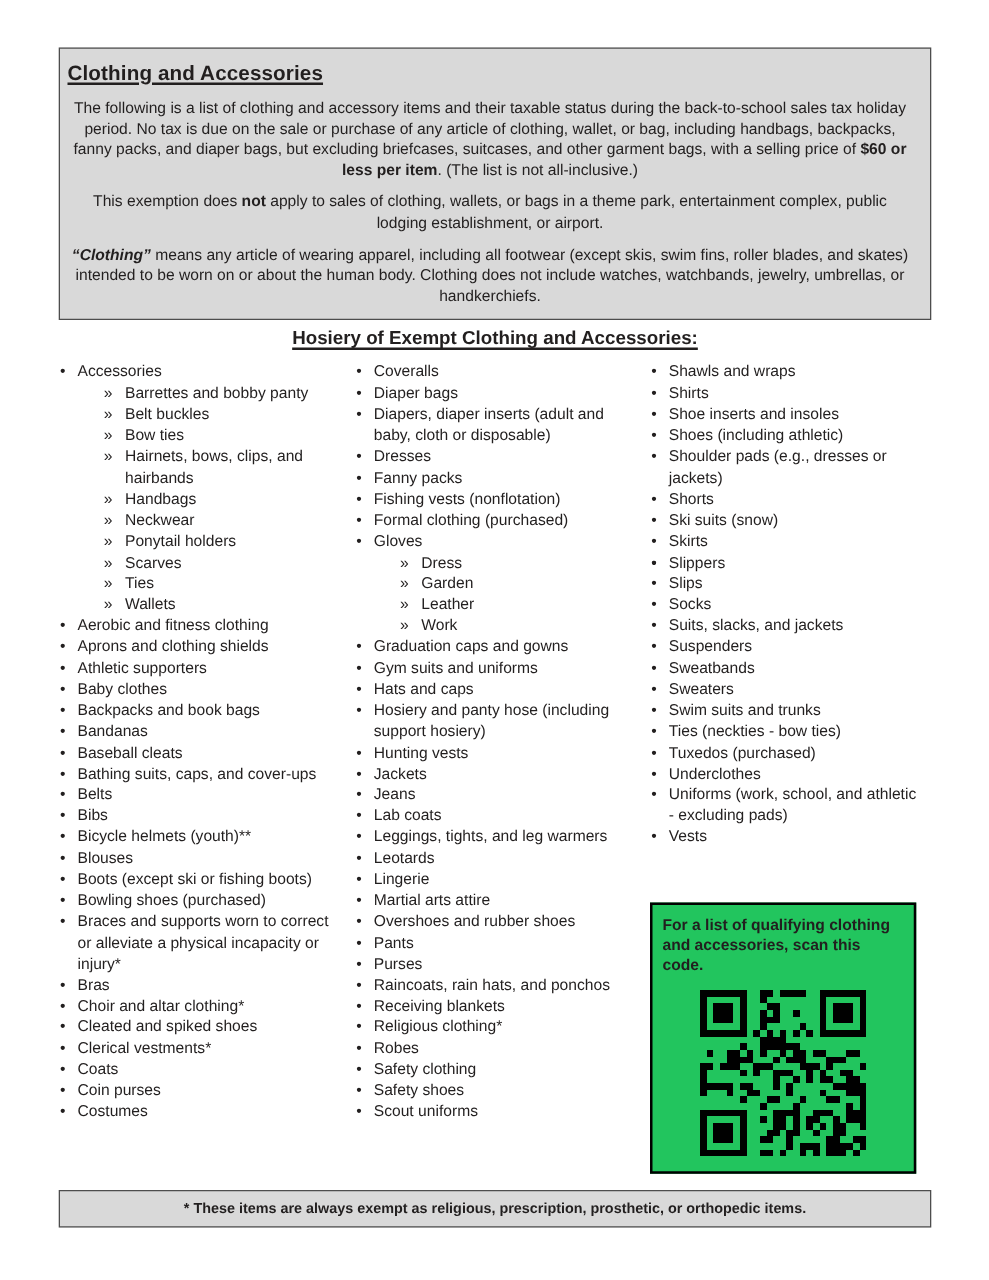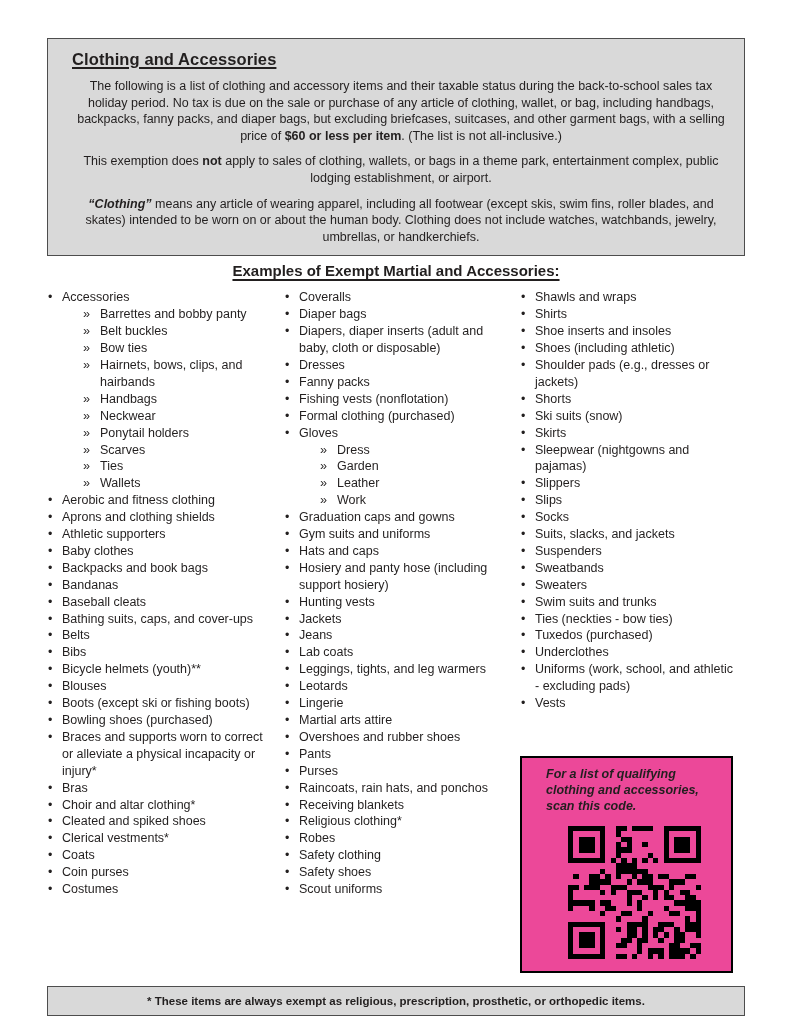--- a/index.html
+++ b/index.html
@@ -8,21 +8,21 @@
     font-family: "Liberation Sans", sans-serif;
     color: var(--text, #221f1f);
     width: 791px; height: 1024px; overflow: hidden;
   }
   .page { width: 791px; height: 1024px; padding: 38px 46px 0 47px; }
 
   
   .panel {
     background: var(--panel_bg, #d9d9d9);
     border: 1px solid var(--panel_border, #4d4d4d);
-    padding: 11px 14px 10px 24px;
+    padding: 11px 14px 10px 6px;
   }
   .panel h1 {
     font-size: 16.5px; font-weight: bold;
     text-decoration: underline; text-decoration-thickness: 2px; text-underline-offset: 2px;
     margin-bottom: 9px; letter-spacing: .1px;
   }
   .panel p { font-size: 12.5px; line-height: 16.6px; margin-bottom: 9px; text-align: center; }
   .panel p:last-child { margin-bottom: 0; }
   .b { font-weight: bold; }
   .bi { font-weight: bold; font-style: italic; }
@@ -41,23 +41,22 @@
   ul.col li .marker { position: absolute; left: 1px; }
   ul.sub { list-style: none; margin-left: 21px; }
   ul.sub li { padding-left: 17px; }
   ul.sub li .marker { left: 0; }
   ul.col li .txt { display: inline; }
   .colwrap { padding-right: 8px; }
 
   
   .qr-box {
     margin-top: 44px; width: 213px;
-    border: 2px solid #000; background: #ec4899;
-    padding: 8px 8px 10px 24px;
-    font-style: italic;
+    border: 2px solid #000; background: #22c55e;
+    padding: 8px 8px 10px 8px;
   }
   .qr-box .label { font-size: 12.5px; font-weight: bold; line-height: 16px; }
   .qr-box svg { display: block; margin: 12px auto 2px auto; }
 
   
   .footnotes {
     margin-top: 13px;
     background: var(--panel_bg, #d9d9d9);
     border: 1px solid var(--panel_border, #4d4d4d);
     text-align: center; font-weight: bold; font-size: 11.5px; line-height: 16px;
@@ -69,21 +68,21 @@
 
 <div class="page">
 
   <section class="panel">
     <h1>Clothing and Accessories</h1>
     <p><span>The following is a list of clothing and accessory items and their taxable status during the back-to-school sales tax holiday period. No tax is due on the sale or purchase of any article of clothing, wallet, or bag, including handbags, backpacks, fanny packs, and diaper bags, but excluding briefcases, suitcases, and other garment bags, with a selling price of </span><span class="b">$60 or less per item</span><span>. (The list is not all-inclusive.)</span></p>
     <p><span>This exemption does </span><span class="b">not</span><span> apply to sales of clothing, wallets, or bags in a theme park, entertainment complex, public lodging establishment, or airport.</span></p>
     <p><span class="bi">“Clothing”</span><span> means any article of wearing apparel, including all footwear (except skis, swim fins, roller blades, and skates) intended to be worn on or about the human body.  Clothing does not include watches, watchbands, jewelry, umbrellas, or handkerchiefs.</span></p>
   </section>
 
-  <h2 class="examples-h">Examples of Exempt Martial and Accessories:</h2>
+  <h2 class="examples-h">Hosiery of Exempt Clothing and Accessories:</h2>
 
   <div class="cols">
     <div class="colwrap">
       <ul class="col" id="col0">
           <li><span class="marker">•</span><span class="txt">Accessories</span><ul class="sub">
               <li><span class="marker">»</span><span class="txt">Barrettes and bobby panty</span></li>
               <li><span class="marker">»</span><span class="txt">Belt buckles</span></li>
               <li><span class="marker">»</span><span class="txt">Bow ties</span></li>
               <li><span class="marker">»</span><span class="txt">Hairnets, bows, clips, and hairbands</span></li>
               <li><span class="marker">»</span><span class="txt">Handbags</span></li>
@@ -159,21 +158,21 @@
     <div class="colwrap">
       <ul class="col" id="col2">
           <li><span class="marker">•</span><span class="txt">Shawls and wraps</span></li>
           <li><span class="marker">•</span><span class="txt">Shirts</span></li>
           <li><span class="marker">•</span><span class="txt">Shoe inserts and insoles</span></li>
           <li><span class="marker">•</span><span class="txt">Shoes (including athletic)</span></li>
           <li><span class="marker">•</span><span class="txt">Shoulder pads (e.g., dresses or jackets)</span></li>
           <li><span class="marker">•</span><span class="txt">Shorts</span></li>
           <li><span class="marker">•</span><span class="txt">Ski suits (snow)</span></li>
           <li><span class="marker">•</span><span class="txt">Skirts</span></li>
-          <li><span class="marker">•</span><span class="txt">Sleepwear (nightgowns and pajamas)</span></li>
+          <li><span class="marker">•</span></li>
           <li><span class="marker">•</span><span class="txt">Slippers</span></li>
           <li><span class="marker">•</span><span class="txt">Slips</span></li>
           <li><span class="marker">•</span><span class="txt">Socks</span></li>
           <li><span class="marker">•</span><span class="txt">Suits, slacks, and jackets</span></li>
           <li><span class="marker">•</span><span class="txt">Suspenders</span></li>
           <li><span class="marker">•</span><span class="txt">Sweatbands</span></li>
           <li><span class="marker">•</span><span class="txt">Sweaters</span></li>
           <li><span class="marker">•</span><span class="txt">Swim suits and trunks</span></li>
           <li><span class="marker">•</span><span class="txt">Ties (neckties - bow ties)</span></li>
           <li><span class="marker">•</span><span class="txt">Tuxedos (purchased)</span></li>

